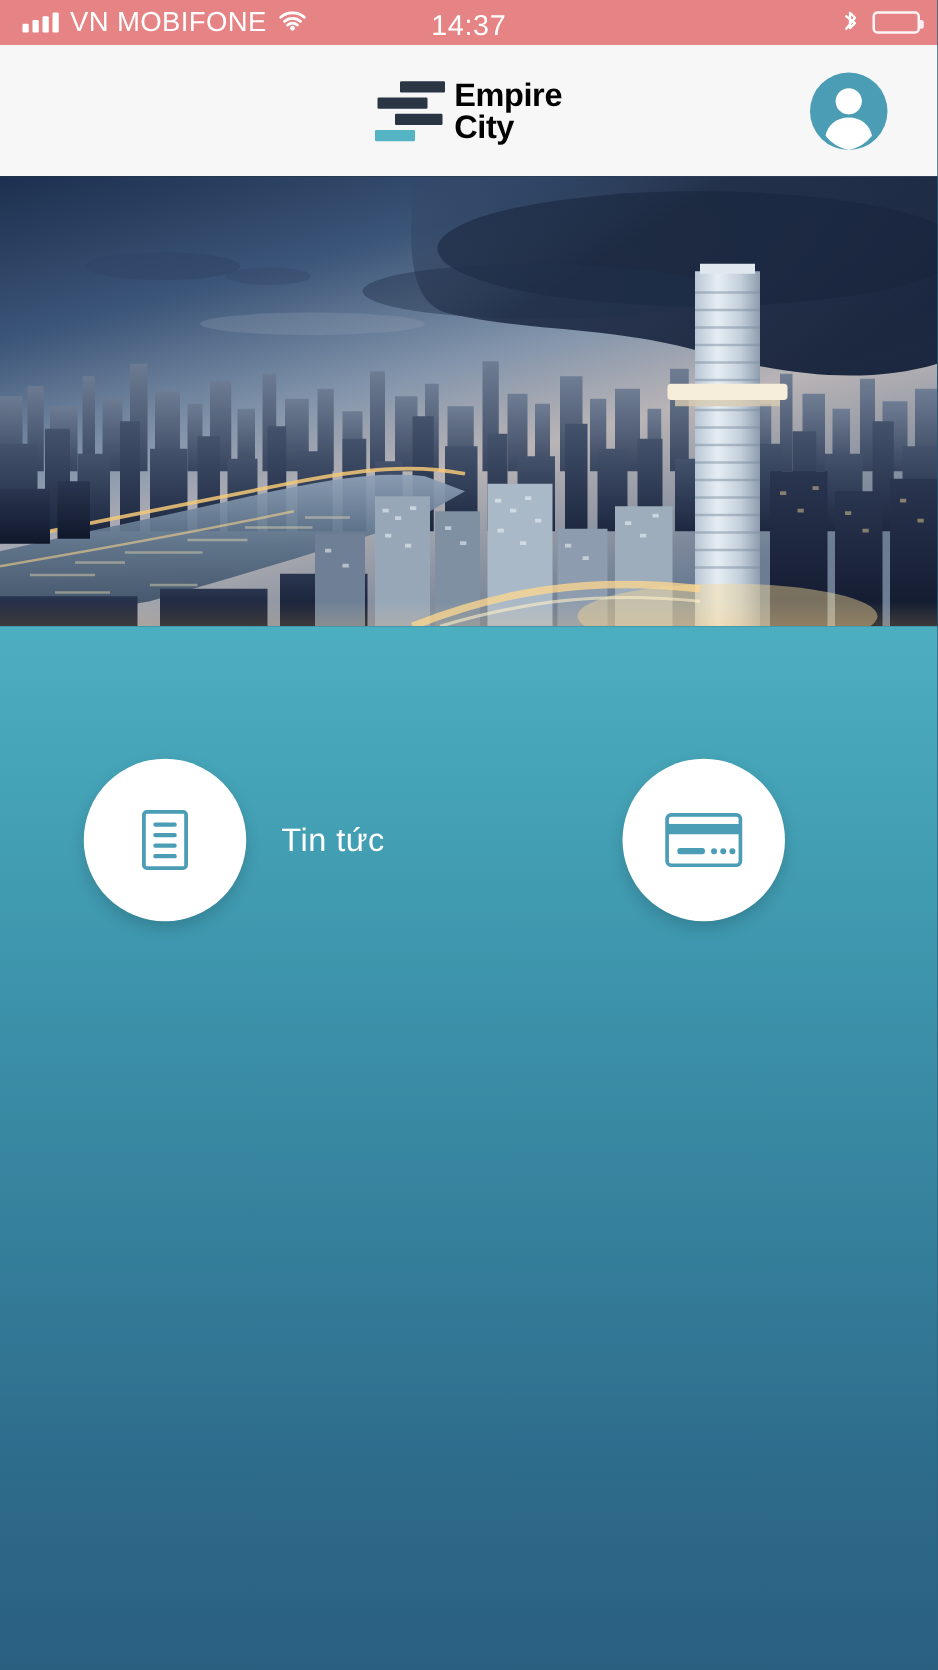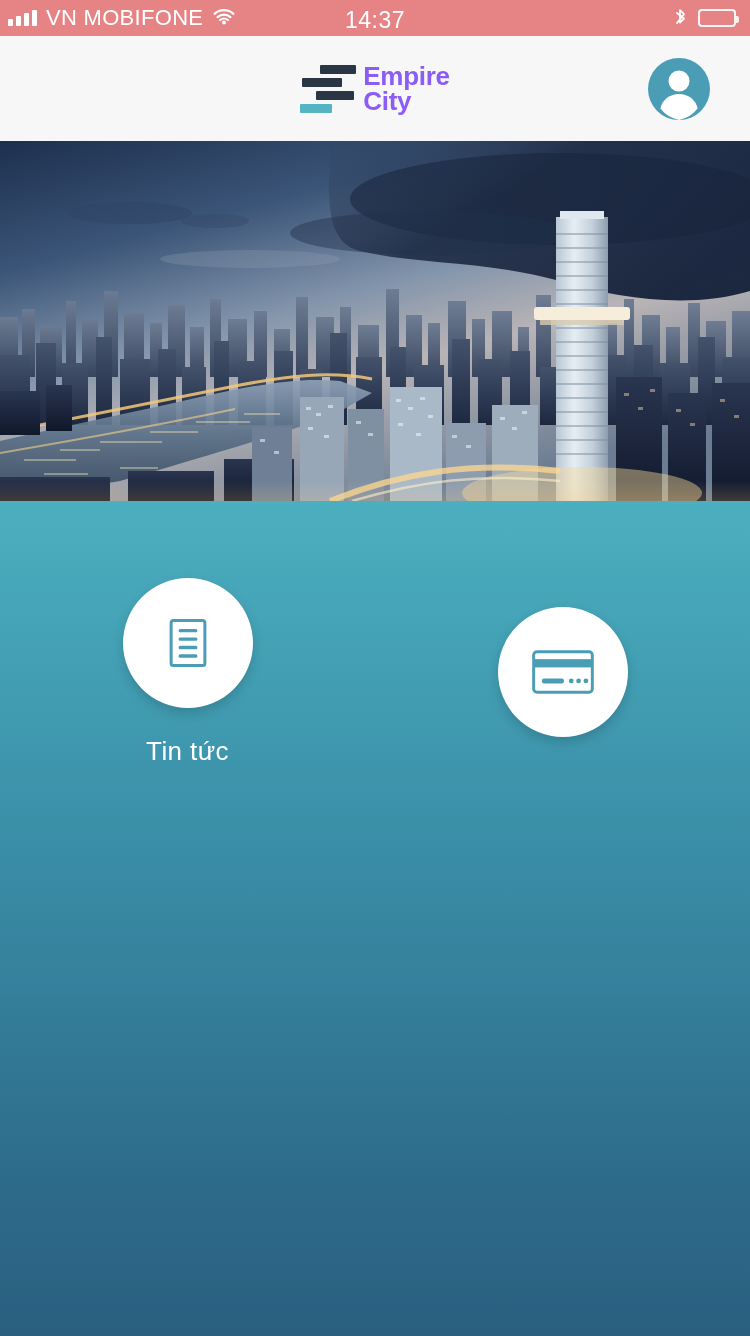--- a/index.html
+++ b/index.html
@@ -11,21 +11,21 @@
   }
   #app { position:relative; width:750px; height:1336px; overflow:hidden; }
 
   
   .statusbar{
     position:relative; height:36px; width:750px;
     background:#E58385;
     display:flex; align-items:center;
     color:#fff;
   }
-  .sb-left{ display:flex; align-items:center; gap:9px; padding-left:8px; }
+  .sb-left{ display:flex; align-items:center; gap:9px; padding-left:18px; }
   .signal{ display:flex; align-items:flex-end; gap:3px; height:16px; }
   .signal i{ display:block; width:5px; background:#fff; border-radius:1px; }
   .signal i:nth-child(1){ height:7px; }
   .signal i:nth-child(2){ height:10px; }
   .signal i:nth-child(3){ height:13px; }
   .signal i:nth-child(4){ height:16px; }
   .carrier{ font-size:22px; letter-spacing:0.3px; font-weight:400; }
   .wifi{ width:24px; height:18px; position:relative; }
   .sb-center{
     position:absolute; left:0; right:0; top:0; height:40px;
@@ -59,21 +59,21 @@
   .logo-mark{
     width:56px; height:50px; display:flex; flex-direction:column;
     justify-content:center; gap:4px;
   }
   .logo-mark span{ display:block; height:9px; border-radius:1px; }
   .bar1{ width:36px; margin-left:20px; background:#2B3644; }
   .bar2{ width:40px; margin-left:2px;  background:#2B3644; }
   .bar3{ width:38px; margin-left:16px; background:#2B3644; }
   .bar4{ width:32px; margin-left:0px;  background:#55B4C4; }
   .logo-text{
-    color:#8b5cf6; font-weight:bold; font-size:26px;
+    color:#000000; font-weight:bold; font-size:26px;
     line-height:25px; letter-spacing:-0.3px;
   }
   .avatar{
     position:absolute; right:40px; top:50%; transform:translateY(-50%);
     width:62px; height:62px; border-radius:50%;
     background:#4A9DB5; display:flex; align-items:center; justify-content:center;
   }
 
   
   .hero{
@@ -90,21 +90,21 @@
     padding-top:58px;
   }
   .grid{
     display:grid;
     grid-template-columns:1fr 1fr;
     grid-template-rows:1fr 1fr 1fr;
     width:100%; height:680px;
     column-gap:0; row-gap:0;
   }
   .tile{
-    display:flex; flex-direction:column; align-items:center; justify-content:center;
+    display:flex; flex-direction:row; align-items:center; justify-content:center;
     gap:28px; cursor:pointer;
   }
   .tile-circle{
     width:130px; height:130px; border-radius:50%;
     background:#FFFFFF;
     display:flex; align-items:center; justify-content:center;
     box-shadow:0 5px 12px rgba(0,0,0,0.16);
   }
   .tile-label{
     color:#FFFFFF; font-size:26px; font-weight:400; letter-spacing:0.4px;

